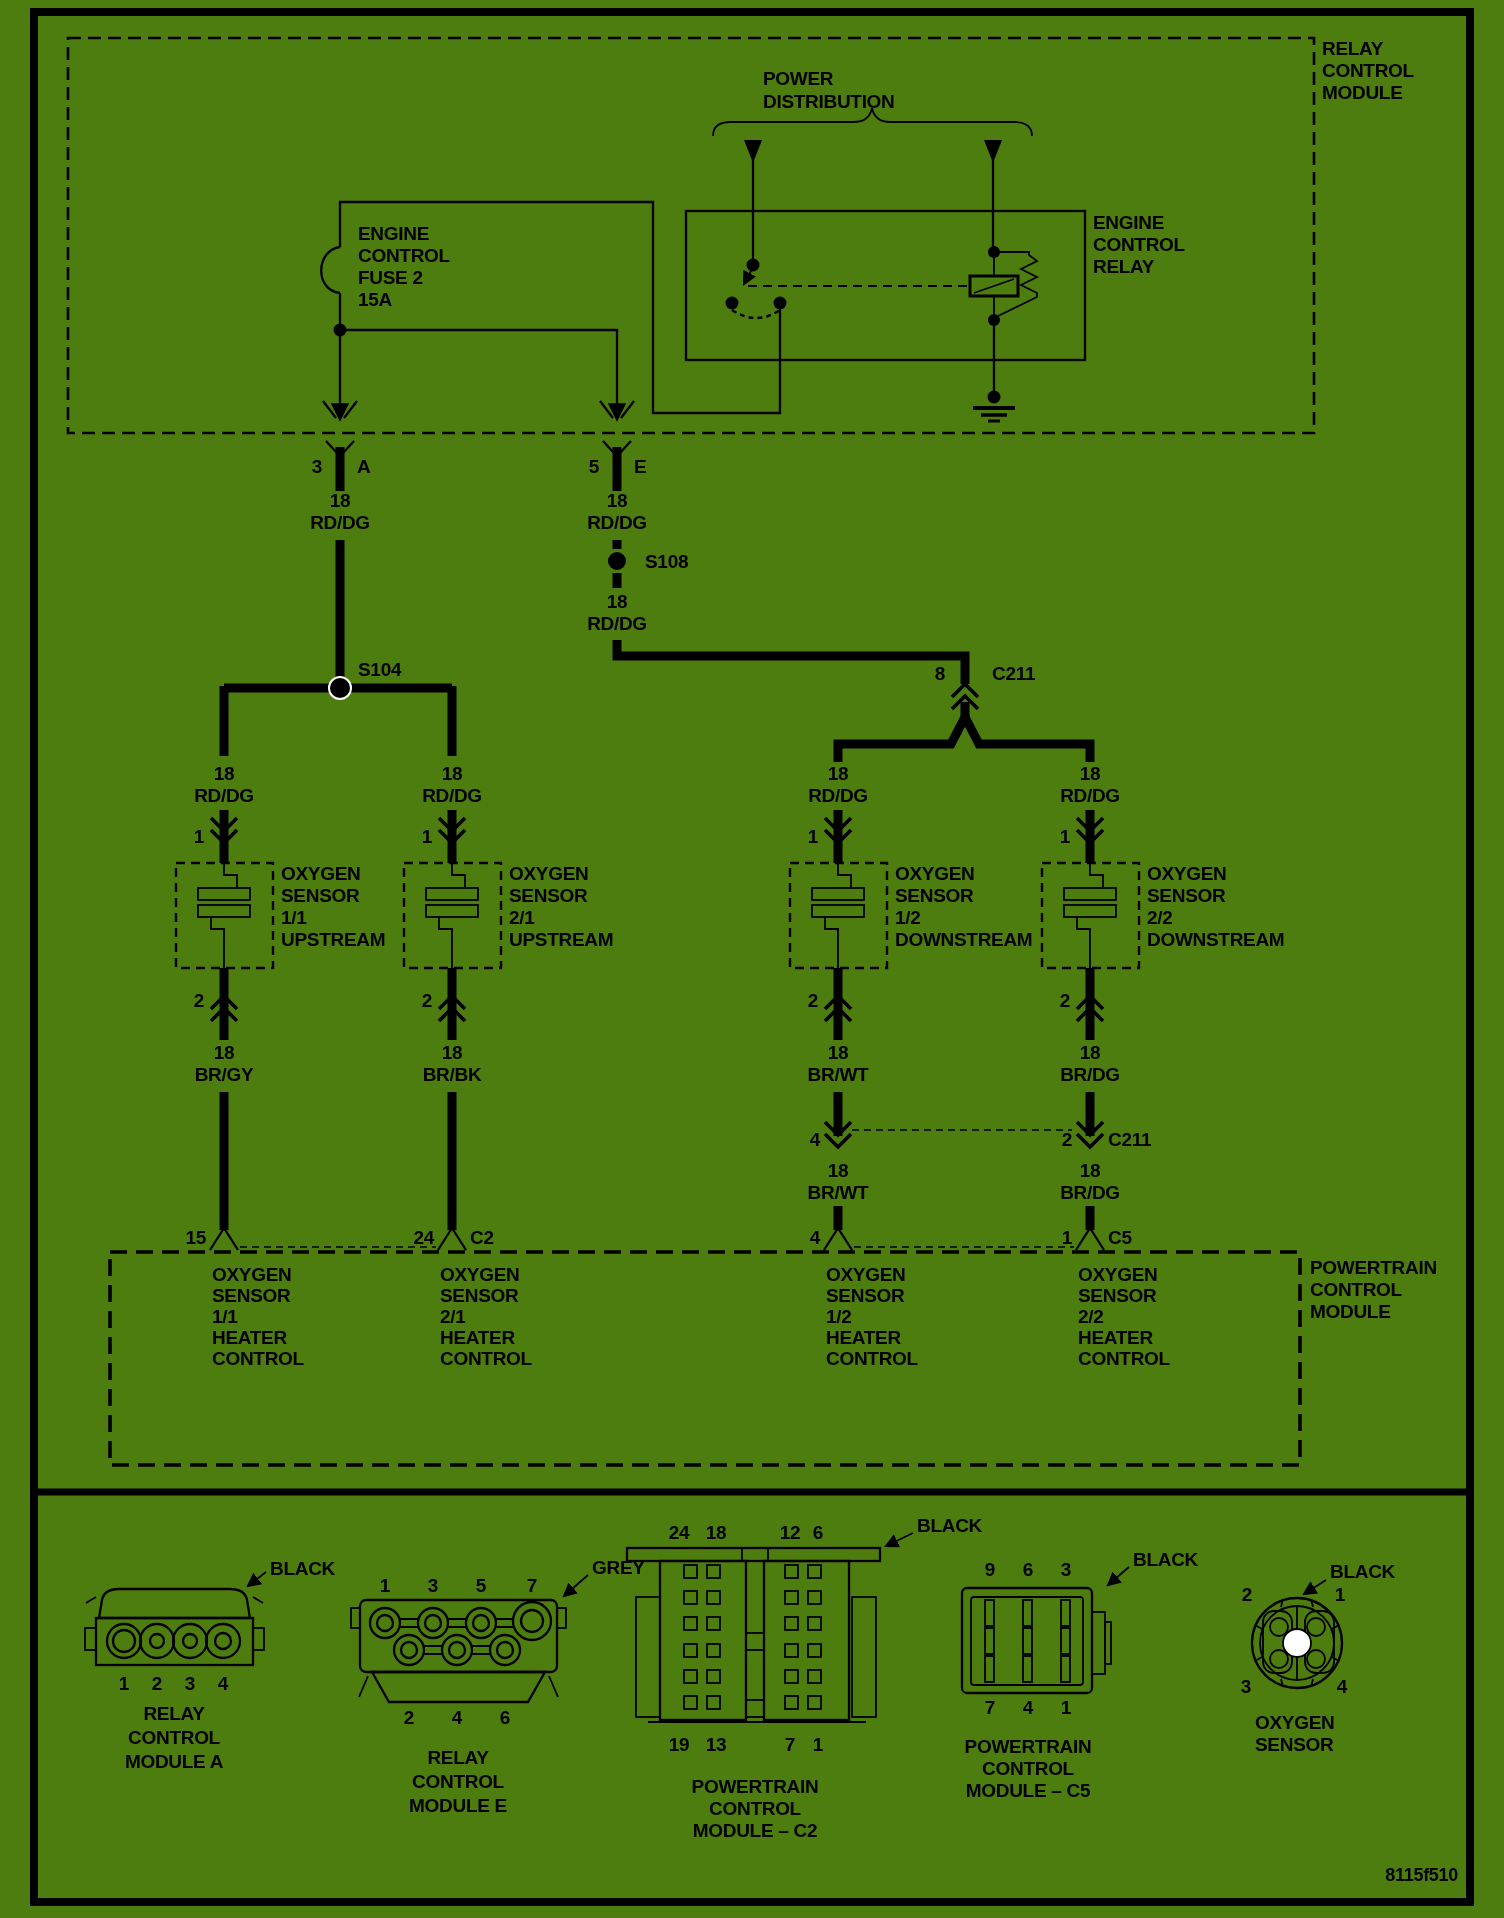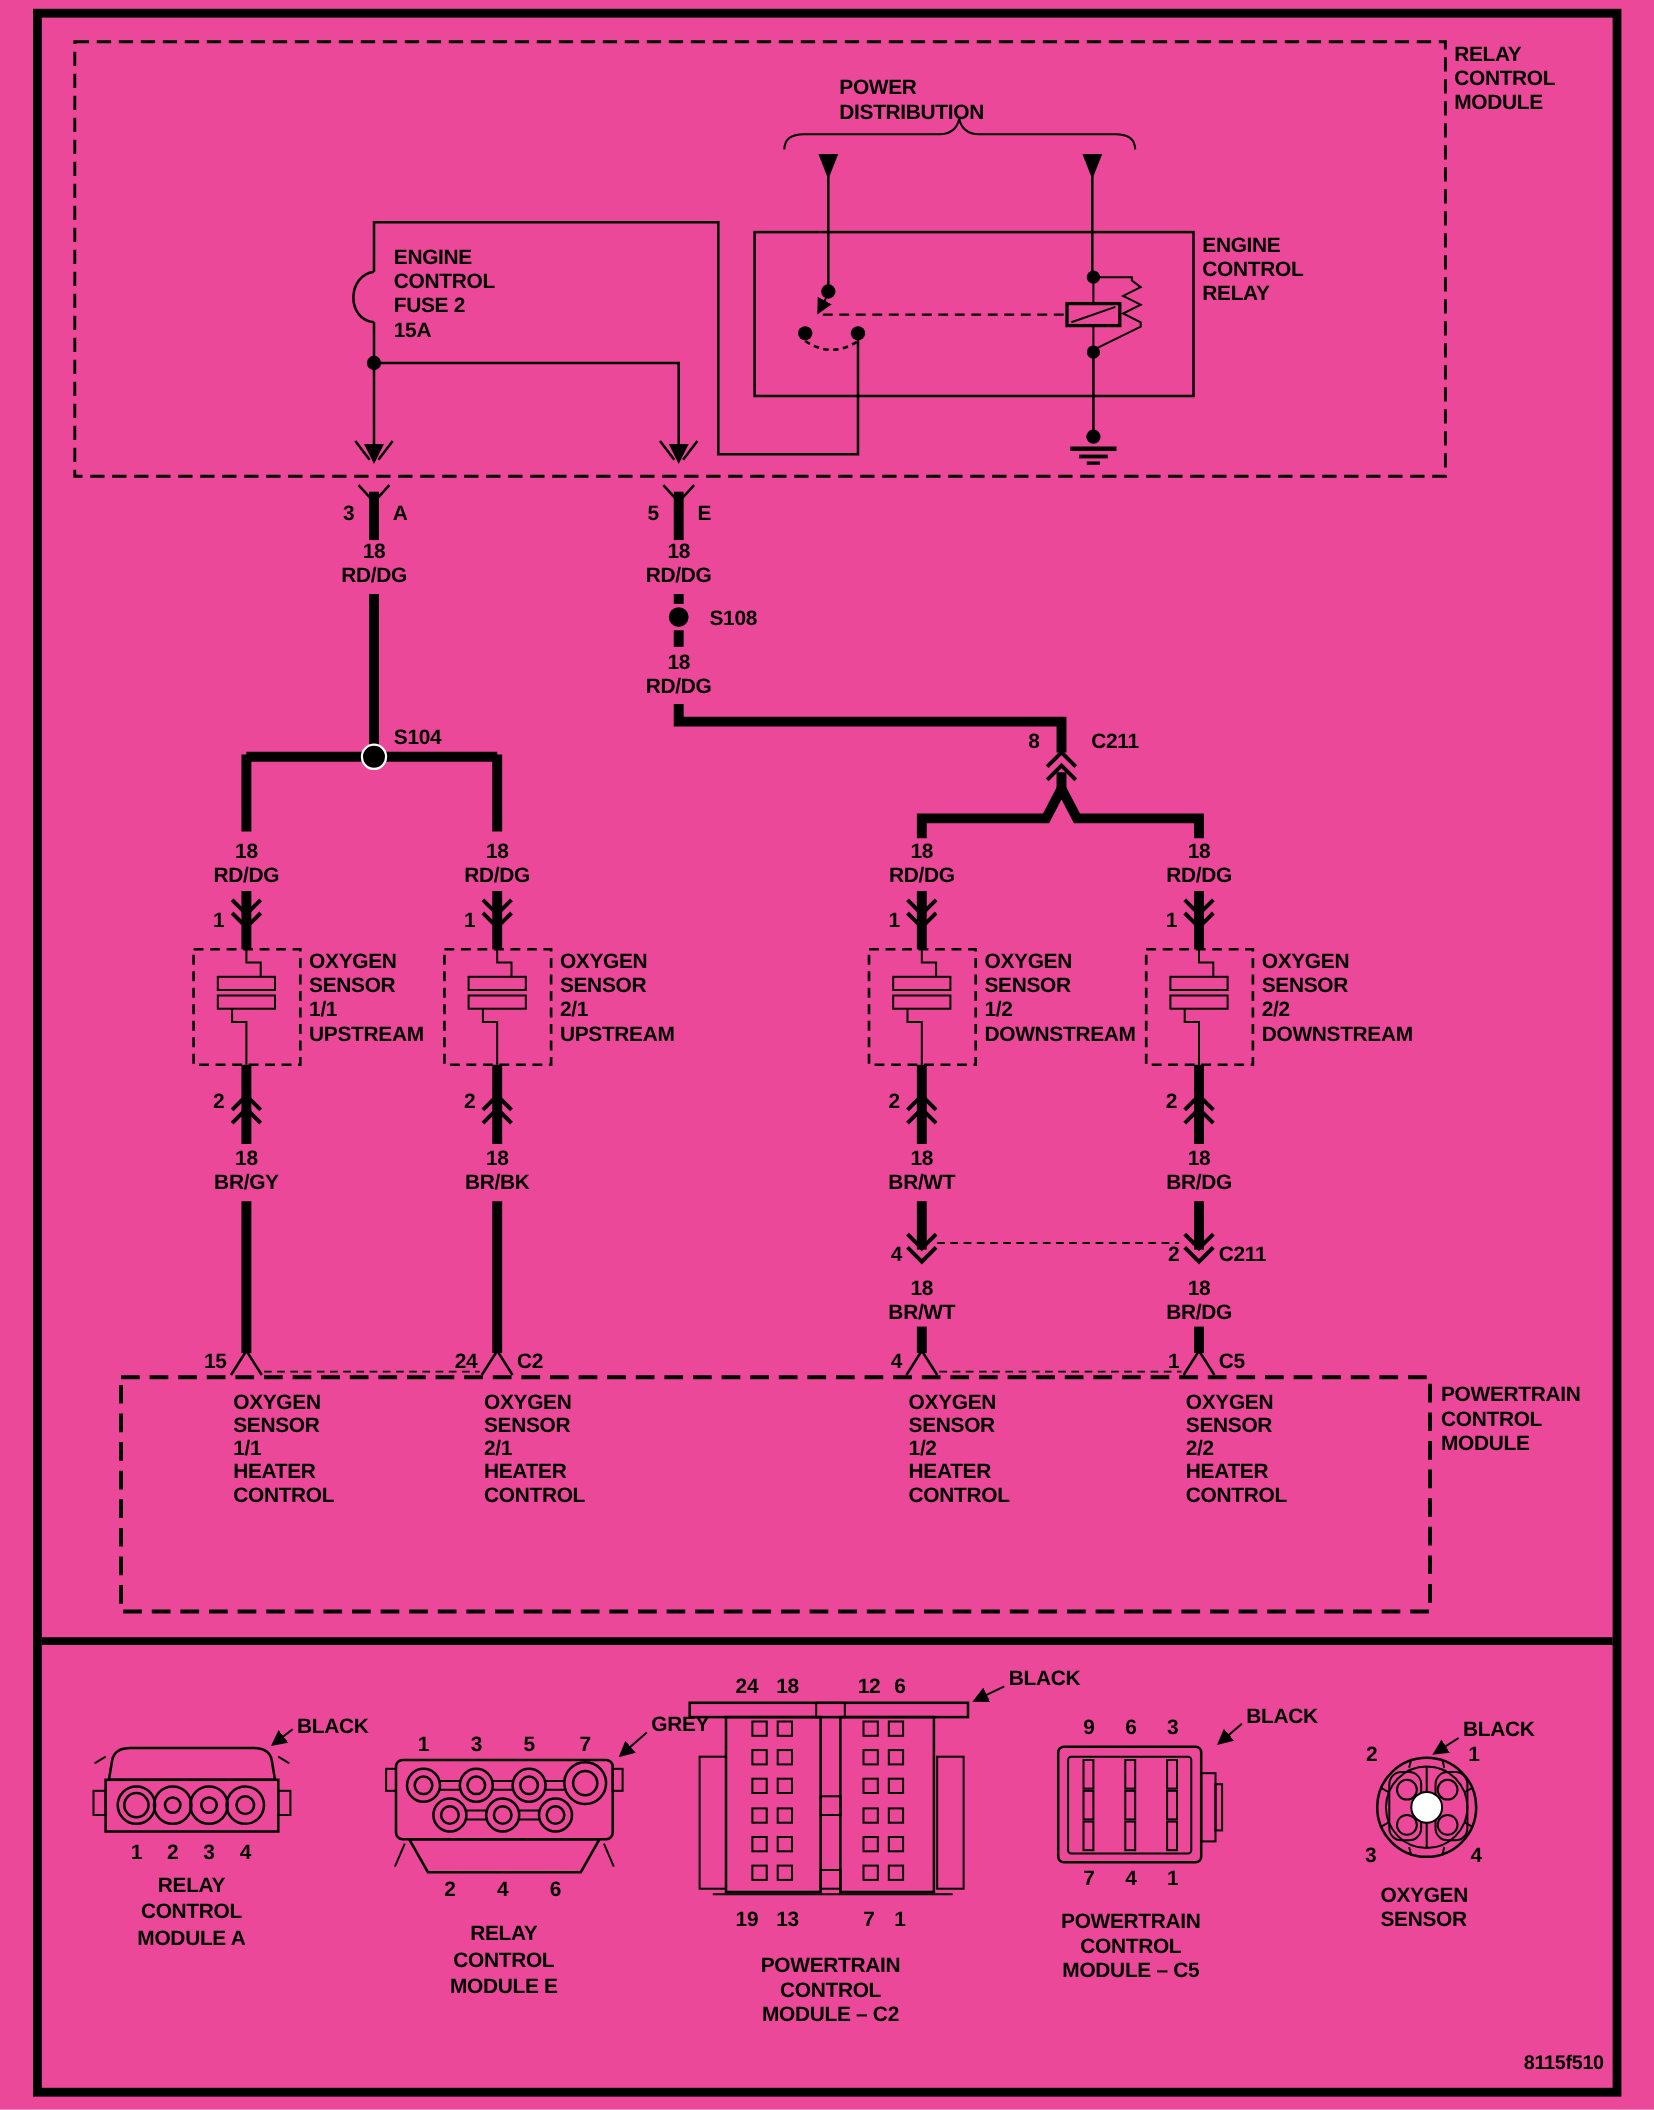--- a/index.html
+++ b/index.html
@@ -1,16 +1,16 @@
 <!DOCTYPE html>
 <html><head>
 <meta charset="utf-8">
 <style>
   html,body{margin:0;padding:0;background:#fff;}
-  .page{width:1504px;height:1918px;position:relative;background:#ec4899;}
+  .page{width:1504px;height:1918px;position:relative;background:#4d7c0f;}
   svg{display:block;}
   .t{font-family:"Liberation Sans",sans-serif;font-weight:700;font-size:19px;fill:#000;letter-spacing:-0.3px;}
   .ts{font-family:"Liberation Sans",sans-serif;font-weight:700;font-size:18px;fill:#000;letter-spacing:-0.3px;}
   .tm{text-anchor:middle;}
   .te{text-anchor:end;}
   .ln{stroke:#000;fill:none;stroke-width:2.3;}
   .ln15{stroke:#000;fill:none;stroke-width:1.8;}
   .thick{stroke:#000;fill:none;stroke-width:9;}
   .dash-mod{stroke:#000;fill:none;stroke-width:2.6;stroke-dasharray:13 7;}
   .dash-pcm{stroke:#000;fill:none;stroke-width:3.6;stroke-dasharray:17 9;}

